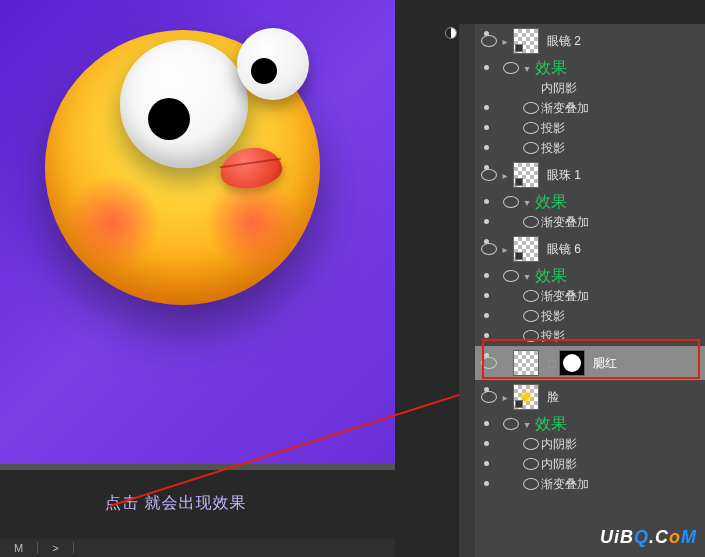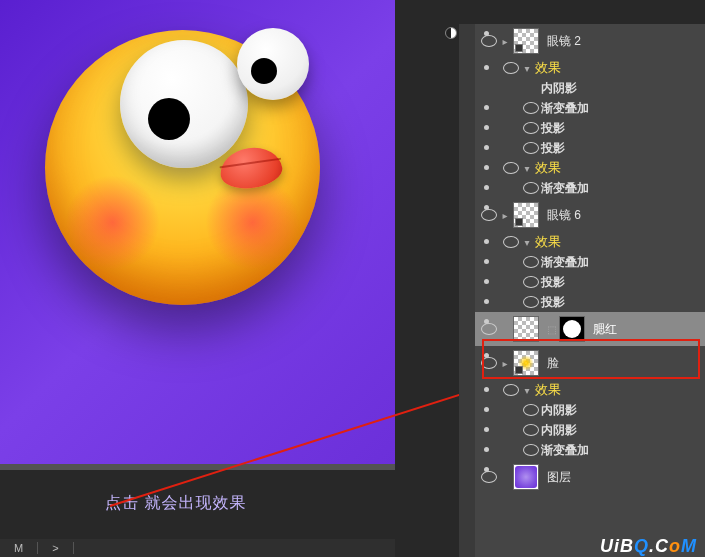--- a/index.html
+++ b/index.html
@@ -65,46 +65,46 @@
   }
   .panel-gutter { position:absolute; left:-16px; top:0; width:16px; height:557px; background:#3a3a3a; }
   .half-disc { position:absolute; left:-14px; top:3px; width:12px; height:12px; border-radius:50%;
     background: conic-gradient(#fff 0deg 180deg, #222 180deg 360deg); border:1px solid #888; }
 
   .row { display:flex; align-items:center; height:20px; padding-left:4px; position:relative; }
   .vis { width:20px; display:flex; justify-content:center; color:#ddd; font-size:13px; }
   .vis-eye::before { content:""; width:14px; height:10px; border-radius:50%; border:1.5px solid #ccc; display:block; position:relative; }
   .vis-eye::after { content:""; position:absolute; width:5px; height:5px; background:#ccc; border-radius:50%; top:7px; left:8.5px; }
   .indent1 { padding-left: 26px; }
-  .indent2 { padding-left: 46px; font-weight: bold; }
+  .indent2 { padding-left: 46px; }
   .thumb { width:26px; height:26px; border:1px solid #666; margin-right:8px; background:#fff;
     display:inline-flex; align-items:center; justify-content:center; flex-shrink:0; position:relative; }
   .thumb.checker { background-image:
     linear-gradient(45deg,#bbb 25%,transparent 25%),linear-gradient(-45deg,#bbb 25%,transparent 25%),
     linear-gradient(45deg,transparent 75%,#bbb 75%),linear-gradient(-45deg,transparent 75%,#bbb 75%);
     background-size:8px 8px; background-position:0 0,0 4px,4px -4px,-4px 0; background-color:#fff; }
   .thumb-badge { position:absolute; left:1px; bottom:1px; width:8px; height:8px; background:#353535; border:1px solid #777; }
   .layer-row { height:34px; }
   .mask { width:26px; height:26px; background:#000; border:1px solid #666; margin-right:8px; display:flex; align-items:center; justify-content:center; }
   .mask .circ { width:18px; height:18px; background:#fff; border-radius:50%; }
   .link-dot { width:8px; height:20px; display:flex; align-items:center; justify-content:center; color:#aaa; font-size:10px; margin:0 3px 0 1px; }
   .twisty { width:12px; color:#aaa; font-size:10px; text-align:center; margin-right:2px; }
   .twisty.right::before { content:"▸"; }
   .twisty.down::before { content:"▾"; }
   .lname { color:#e5e5e5; font-size:12px; white-space:nowrap; }
-  .fx-label { color:#fde047; font-size:13px; }
+  .fx-label { color:#22c55e; font-size:16px; }
   .fx-item { color:#ddd; font-size:12px; }
   .row.selected { background:#8a8a8a; }
   .row.selected .lname { color:#fff; }
   .sel-highlight { position:absolute; border:2px solid #e02010; left:482px; width:218px; top:339px; height:40px; pointer-events:none; }
   .locked { margin-left:auto; margin-right:10px; color:#bbb; }
   .preview-glow { width:16px; height:16px; border-radius:50%; background: radial-gradient(circle,#ffe060 0%,#ffcc00 10%,rgba(255,200,0,0) 70%); }
   .preview-purple { width:22px; height:22px; background: radial-gradient(circle,#b090f0 0%,#8050e0 60%,#6b2fd9 100%); border-radius:3px; }
   .preview-solid { width:22px; height:22px; background:#5a1fd0; }
-  .watermark { position:absolute; right:8px; bottom:0; color:#fff; font-weight:bold; font-size:18px; font-style:italic; letter-spacing:1px; }
+  .watermark { position:absolute; right:8px; bottom:9px; color:#fff; font-weight:bold; font-size:18px; font-style:italic; letter-spacing:1px; }
   .watermark .b { color:#2090ff; }
   .watermark .o { color:#ff9010; }
   .bottom-tabs { position:absolute; left:0; bottom:0; height:18px; width:395px; background:#2f2f2f; display:flex; align-items:center; color:#bbb; font-size:11px; }
   .bottom-tabs span { padding:0 14px; border-right:1px solid #555; }
 </style>
 </head>
 <body>
 
 <div class="canvas-area">
   <div class="emoji">
@@ -160,20 +160,28 @@
     </div>
   <div class="row indent2">
       <div class="vis vis-eye"></div>
       <span class="fx-item">投影</span>
     </div>
   <div class="row indent2">
       <div class="vis vis-eye"></div>
       <span class="fx-item">投影</span>
     </div>
 
+  <div class="row layer-row">
+    <div class="vis vis-eye"></div>
+    <span class="twisty right"></span>
+    <div class="thumb checker">
+        <div class="thumb-badge"></div>
+      </div>
+    <span class="lname">眼珠 1</span>
+  </div>
   <div class="row indent1">
     <div class="vis vis-eye"></div>
     <span class="twisty down"></span>
     <span class="fx-label">效果</span>
   </div>
   <div class="row indent2">
       <div class="vis vis-eye"></div>
       <span class="fx-item">渐变叠加</span>
     </div>
 
@@ -234,28 +242,20 @@
     </div>
   <div class="row indent2">
       <div class="vis vis-eye"></div>
       <span class="fx-item">内阴影</span>
     </div>
   <div class="row indent2">
       <div class="vis vis-eye"></div>
       <span class="fx-item">渐变叠加</span>
     </div>
 
-  <div class="row layer-row">
-    <div class="vis vis-eye"></div>
-    <span class="twisty" style="width:12px"></span>
-    <div class="thumb">
-        <div class="preview-purple"></div>
-      </div>
-    <span class="lname">图层</span>
-  </div>
 
 </div>
 
 <div class="sel-highlight"></div>
 
 <div class="watermark">
   <span>UiB</span><span class="b">Q</span><span>.C</span><span class="o">o</span><span class="b">M</span>
 </div>
 
 </body></html>

